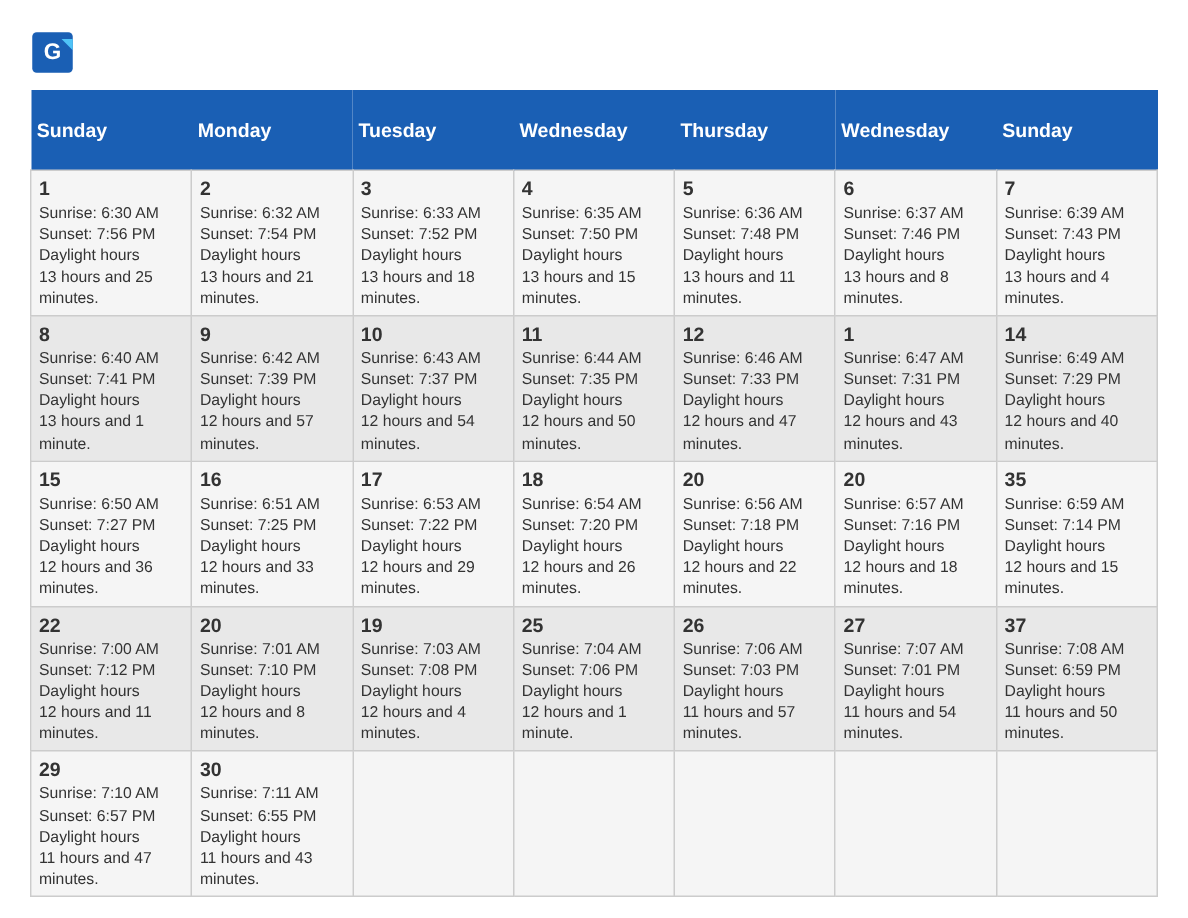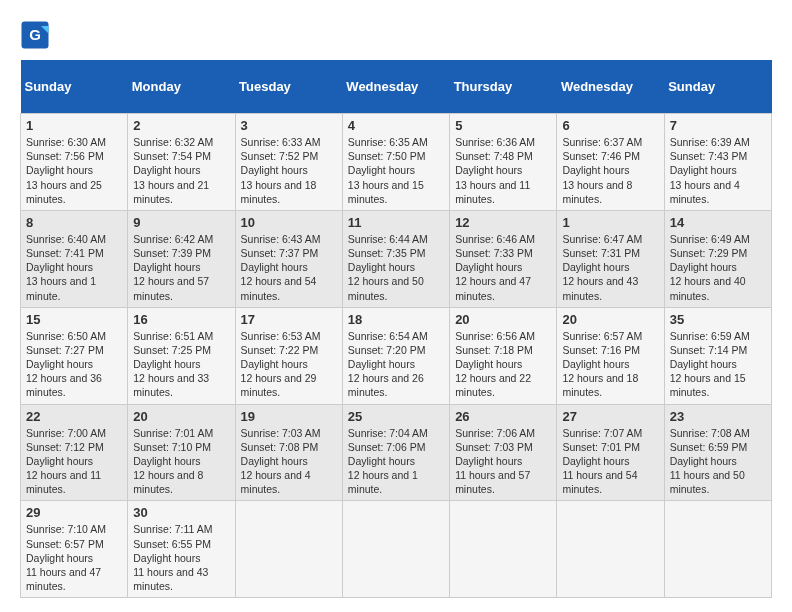--- a/index.html
+++ b/index.html
@@ -364,21 +364,21 @@
         <td>
         <span class="day-num">27</span>
         <div class="day-info">
           Sunrise: 7:07 AM<br>
           Sunset: 7:01 PM<br>
           Daylight hours<br>
           11 hours and 54 minutes.
         </div>
       </td>
         <td>
-        <span class="day-num">23</span>
+        <span class="day-num">37</span>
         <div class="day-info">
           Sunrise: 7:08 AM<br>
           Sunset: 6:59 PM<br>
           Daylight hours<br>
           11 hours and 50 minutes.
         </div>
       </td>
       </tr>
       <tr>
         <td>

